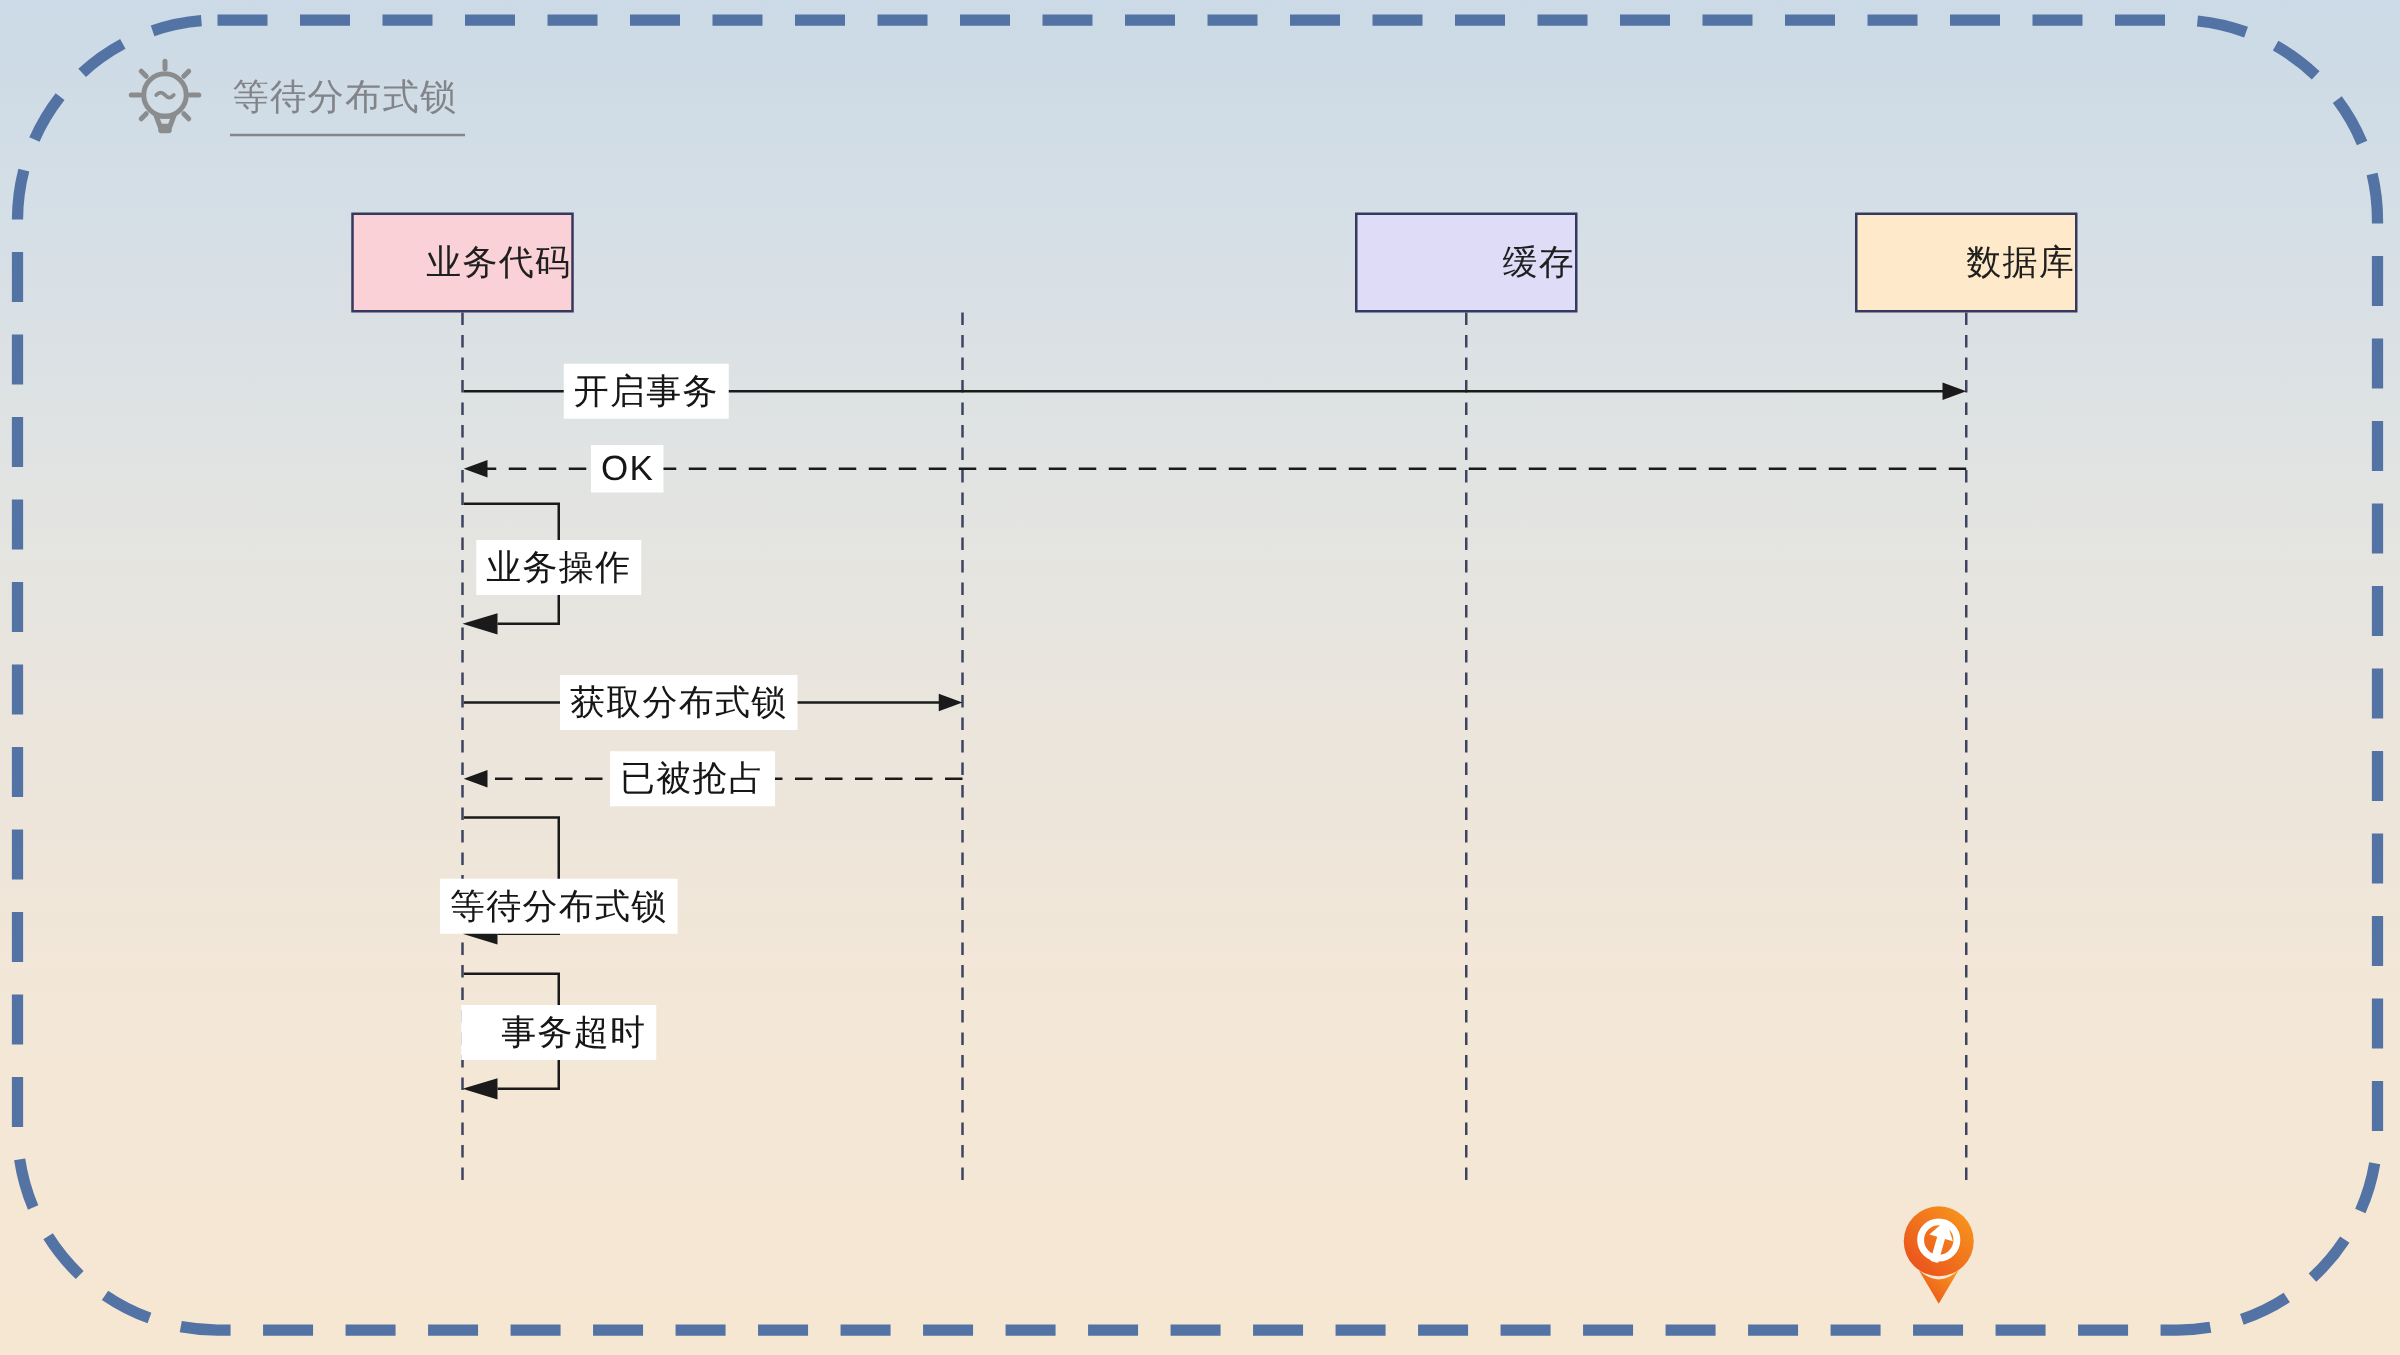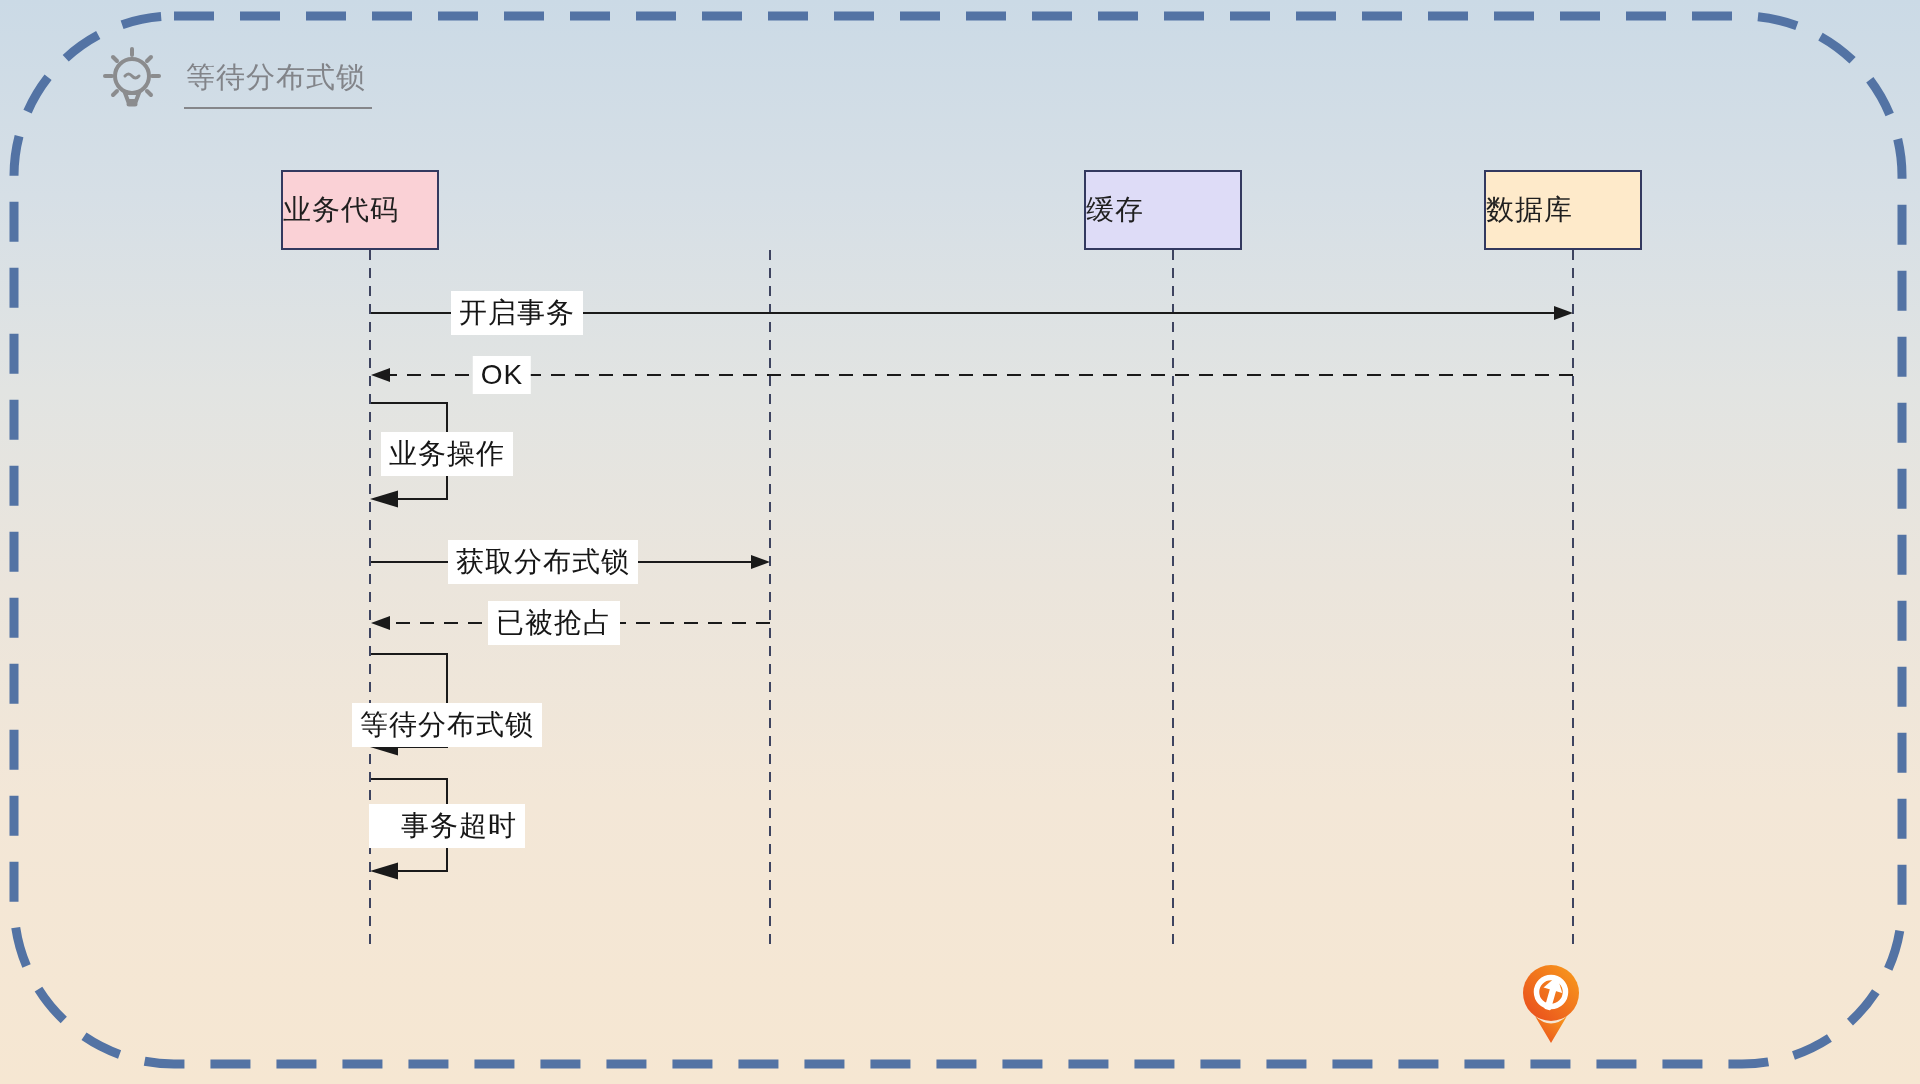--- a/index.html
+++ b/index.html
@@ -25,23 +25,23 @@
     font-size: 29px; color: #828489;
     padding: 0 6px 9px 2px;
     border-bottom: 2px solid #85868a;
     letter-spacing: 1px;
     white-space: nowrap;
   }
 
   
   .pbox {
     position: absolute; top: 170px;
-    width: 158px; height: 80px;
+    width: 178px; height: 80px;
     border: 2px solid #33395f;
-    display: flex; align-items: center; justify-content: flex-start;
+    display: flex; align-items: center; justify-content: flex-end;
     font-size: 28px; color: #1f1f1f;
     letter-spacing: 1px;
   }
   .p0 { left: 281px; }
   .p1 { left: 681px; }
   .p2 { left: 1084px; }
   .p3 { left: 1484px; }
 
   
   .mlabel {

